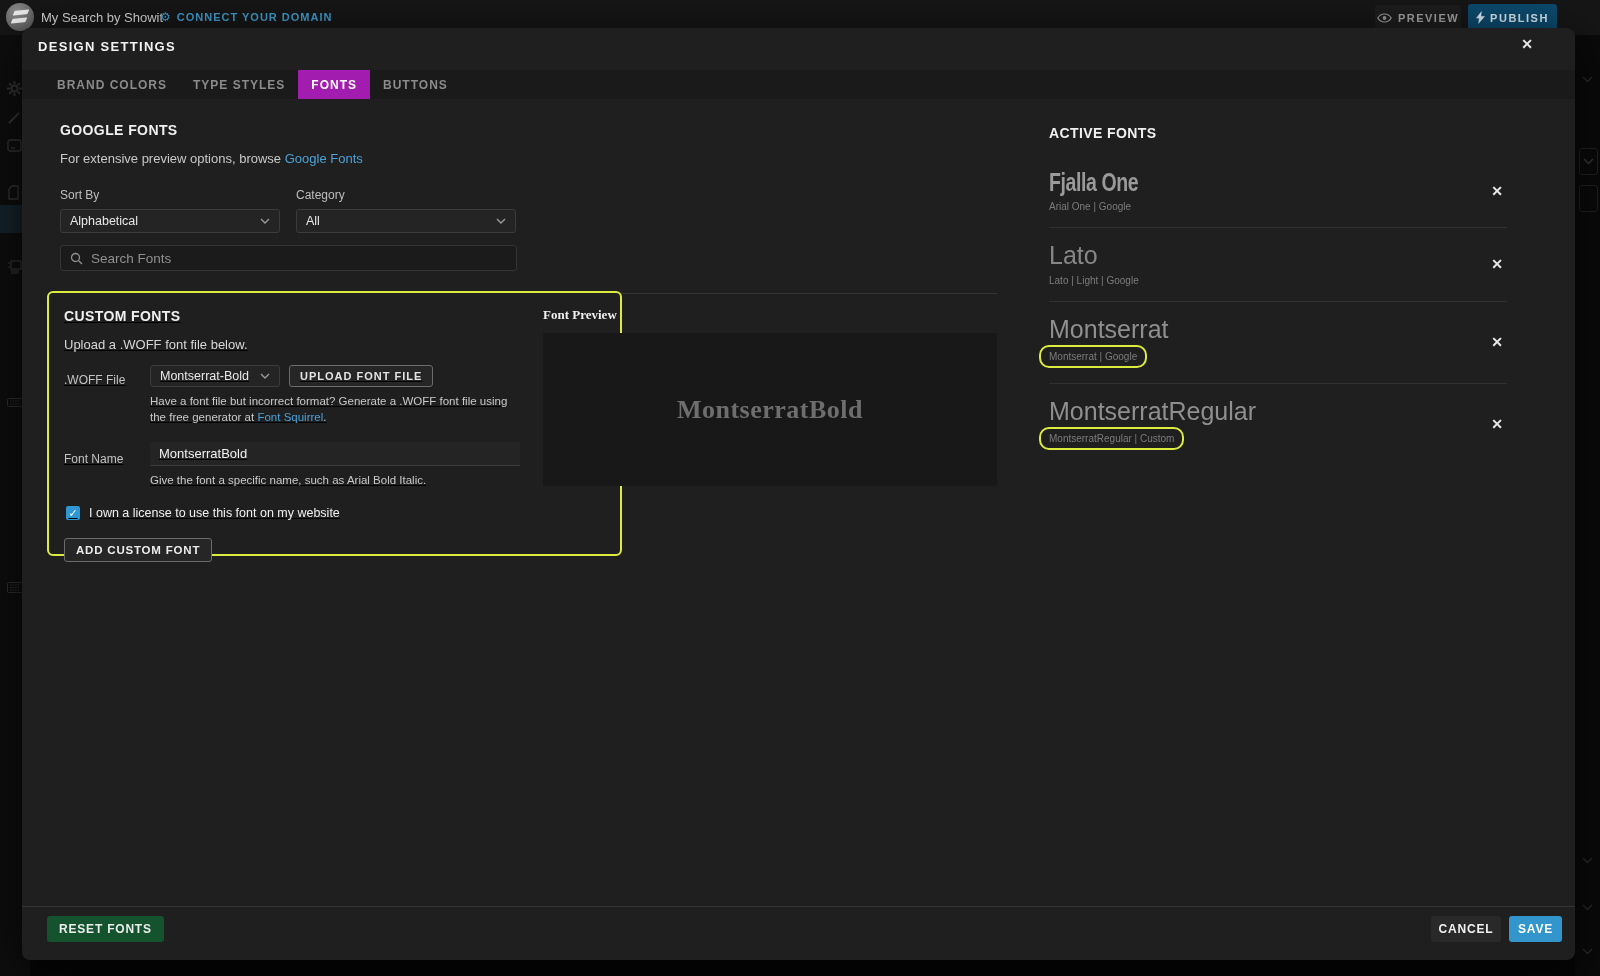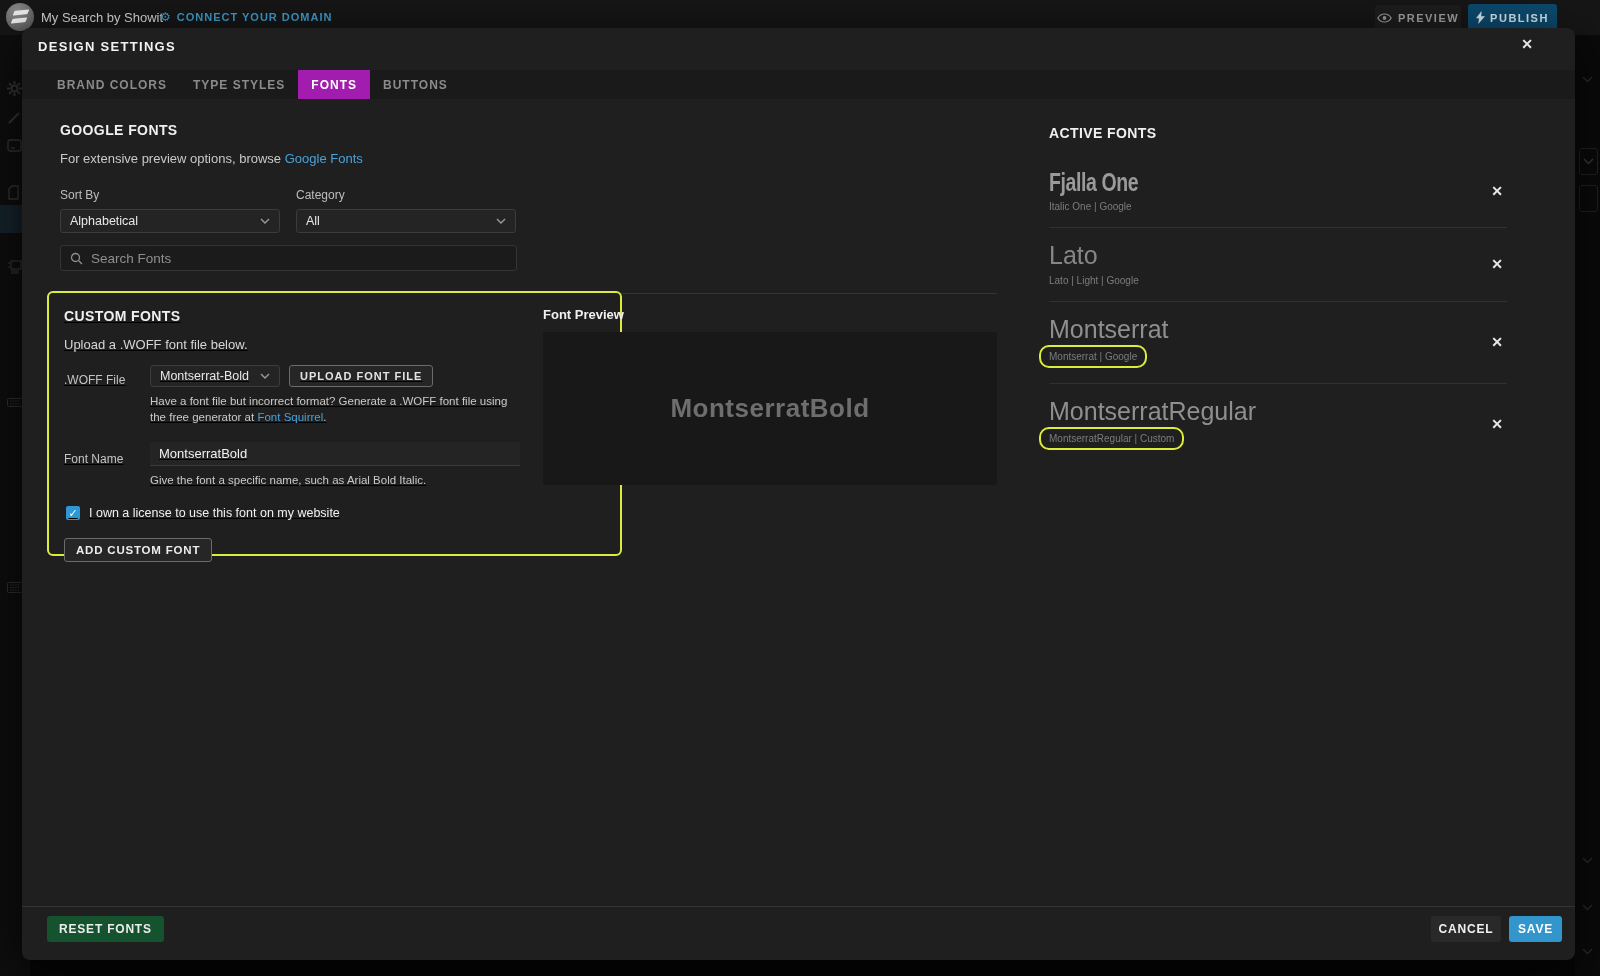--- a/index.html
+++ b/index.html
@@ -82,21 +82,21 @@
   .fontname-input { width:370px; height:24px; background:#242424; border:none; border-bottom:1px solid #3a3a3a;
                     color:#f0f0f0; font-size:13px; padding:0 9px; font-family:inherit; outline:none; }
   .license-row { margin-top:18px; display:flex; align-items:center; gap:9px; padding-left:2px; cursor:pointer; }
   .checkbox { width:14px; height:14px; background:#2e97d4; border-radius:2px; color:#ffffff; font-size:11px;
               display:flex; align-items:center; justify-content:center; line-height:1; }
   .license-label { font-size:12.5px; color:#f0f0f0; }
   .add-btn { margin-top:18px; height:24px; padding:0 11px; background:#262626; border:1px solid #6b6b6b;
              border-radius:3px; color:#ececec; font-size:11.5px; font-weight:bold; letter-spacing:.8px;
              cursor:pointer; font-family:inherit; }
   
-  .preview-col { position:absolute; left:521px; top:279px; width:454px; }
+  .preview-col { position:absolute; left:521px; top:279px; width:454px;font-family:Liberation Serif, serif; }
   .preview-label { font-size:13px; font-weight:bold; color:#f0f0f0; }
   .preview-box { margin-top:10px; height:153px; background:#181818; border-radius:2px;
                  display:flex; align-items:center; justify-content:center; }
   .preview-text { font-size:26px; font-weight:bold; color:#6e6e6e; letter-spacing:.5px; }
   
   .active-col { position:absolute; left:1027px; top:89px; width:458px;margin-top:8px; }
   .af-heading { margin-bottom:14px; }
   .font-row { display:flex; align-items:center; justify-content:space-between;
               padding:14px 0 15px; border-bottom:1px solid #313131; }
   .font-row:last-child { border-bottom:none; }
@@ -326,21 +326,21 @@
       <span class="preview-text">MontserratBold</span>
     </div>
   </div>
 
   <div class="active-col">
     <div class="section-heading af-heading">ACTIVE FONTS</div>
 
     <div class="font-row">
       <div>
         <div class="font-name fjalla">Fjalla One</div>
-        <div class="font-meta">Italic One | Google</div>
+        <div class="font-meta">Arial One | Google</div>
       </div>
       <button class="row-close">✕</button>
     </div>
 
     <div class="font-row">
       <div>
         <div class="font-name light">Lato</div>
         <div class="font-meta">Lato | Light | Google</div>
       </div>
       <button class="row-close">✕</button>

